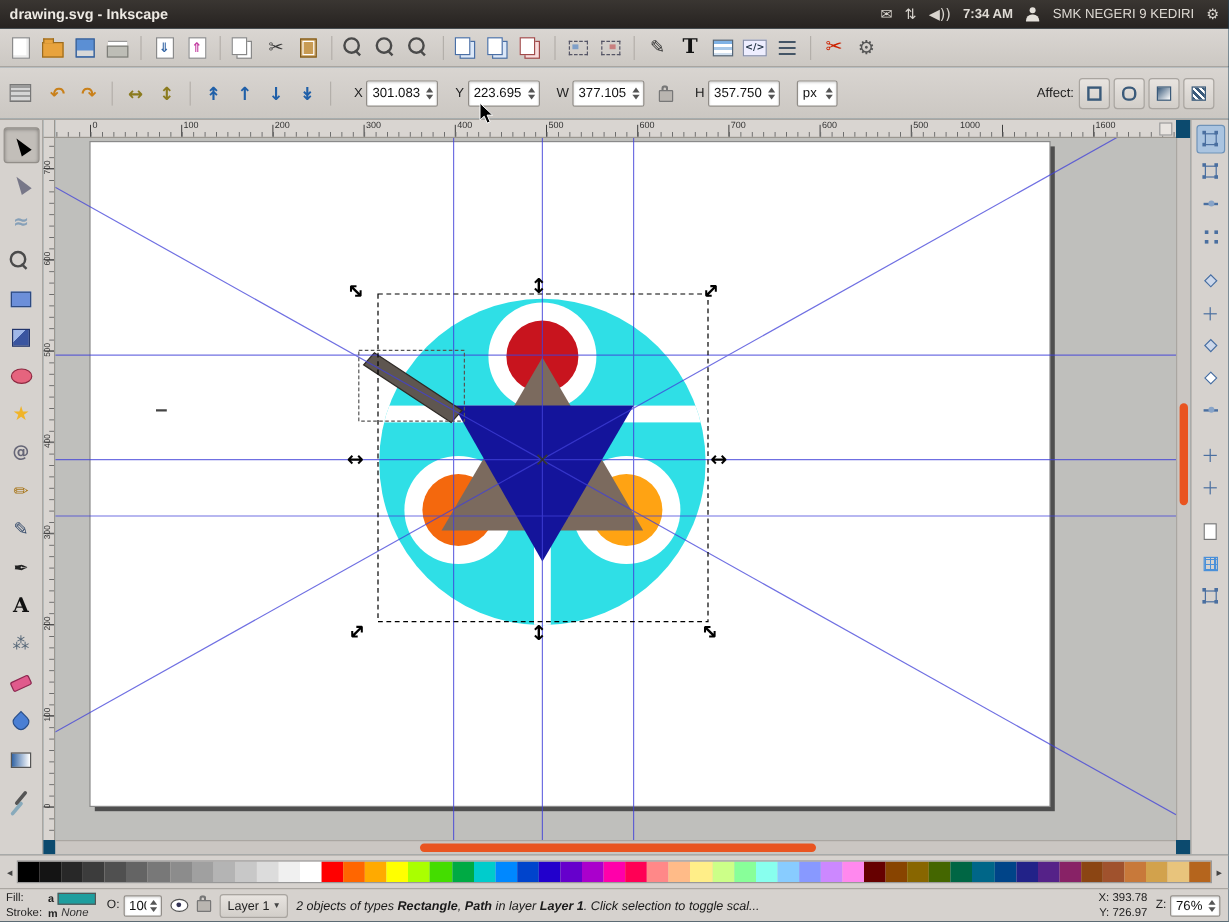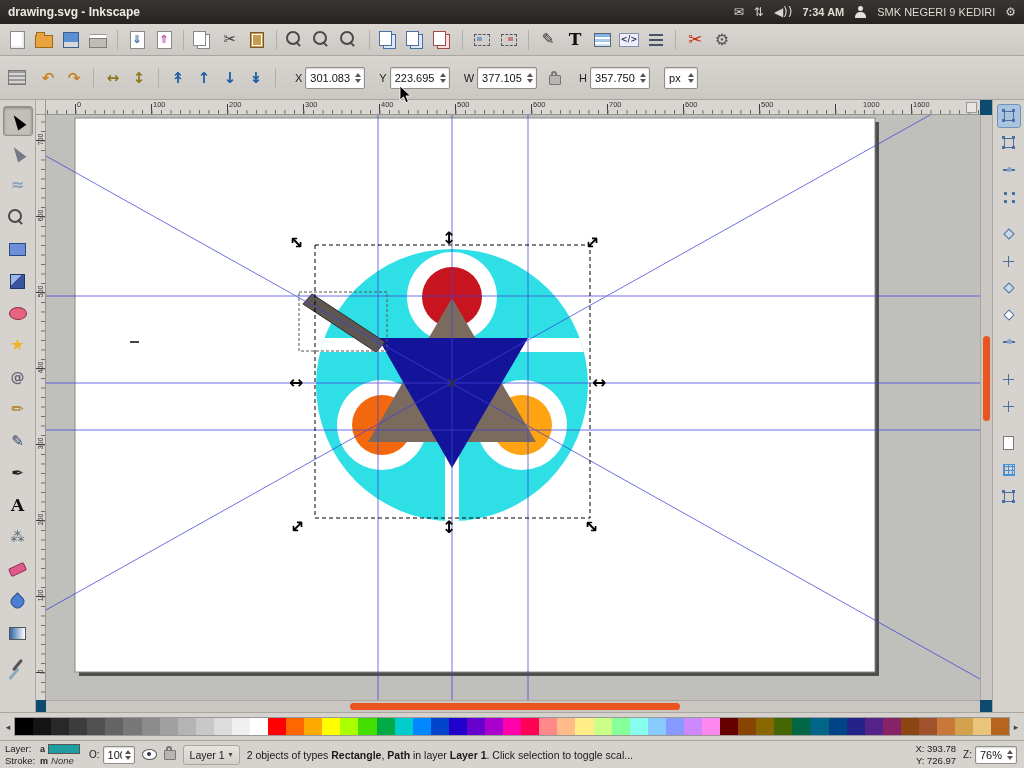--- a/index.html
+++ b/index.html
@@ -149,21 +149,21 @@
   .fill-swatch{width:30px;height:8px;background:var(--fill_swatch);border:1px solid #555;display:inline-block;}
   .stroke-none{color:#333;}
   .o-fld{margin-left:2px;}
   .o-spin{height:16px;}
   .o-spin .val{min-width:14px;max-width:14px;}
   .eye{width:13px;height:9px;border:1px solid #555;border-radius:50%;background:#fff;position:relative;display:inline-block;}
   .eye::after{content:"";position:absolute;left:4px;top:2px;width:4px;height:4px;border-radius:50%;background:#335;}
   .lock2{margin:0;}
   .layer-dd{display:flex;align-items:center;gap:4px;background:linear-gradient(#e8e4e0,#d2cec9);border:1px solid #a9a5a0;border-radius:3px;height:18px;padding:0 6px;font-size:10.5px;}
   .ddarrow{font-size:8px;color:#444;}
-  .msg{flex:1;overflow:hidden;white-space:nowrap;font-size:10.5px;color:#1a1a1a;}
+  .msg{flex:1;overflow:hidden;white-space:nowrap;font-size:10.5px;color:#1a1a1a;font-style:italic;}
   .coords{display:flex;flex-direction:column;align-items:flex-end;font-size:9.5px;line-height:1.25;color:#222;}
   .z-fld{margin-left:0;margin-right:2px;}
   .z-spin{height:16px;}
   .z-spin .val{min-width:24px;max-width:26px;}
   
   #cursor{position:absolute;left:399px;top:86px;z-index:99;pointer-events:none;}
 </style>
 </head>
 <body>
 
@@ -307,35 +307,52 @@
         <span class="val">357.750</span>
         <span class="updn"></span>
       </span>
     </span>
     <span class="fld">
       <span class="spin unit">
         <span class="val">px</span>
         <span class="updn"></span>
       </span>
     </span>
+    <span id="affect">
+      <label>Affect:</label>
+      <span id="affectbtns">
+          <span class="abtn">
+            <span class="aico a1"></span>
+          </span>
+          <span class="abtn">
+            <span class="aico a2"></span>
+          </span>
+          <span class="abtn">
+            <span class="aico a3"></span>
+          </span>
+          <span class="abtn">
+            <span class="aico a4"></span>
+          </span>
+        </span>
+    </span>
   </div>
 
   <div class="ruler-corner"></div>
   <div id="ruler-h">
       <span class="hr-num" style="left: 31px;">0</span>
       <span class="hr-num" style="left: 107px;">100</span>
       <span class="hr-num" style="left: 183px;">200</span>
       <span class="hr-num" style="left: 259px;">300</span>
       <span class="hr-num" style="left: 335px;">400</span>
       <span class="hr-num" style="left: 411px;">500</span>
       <span class="hr-num" style="left: 487px;">600</span>
       <span class="hr-num" style="left: 563px;">700</span>
       <span class="hr-num" style="left: 639px;">600</span>
       <span class="hr-num" style="left: 715px;">500</span>
-      <span class="hr-num" style="left: 817px;">1000</span>
+      <span class="hr-num" style="left: 754px;">1000</span>
       <span class="hr-num" style="left: 867px;">1600</span>
     </div>
   <div id="ruler-v">
       <span class="vr-num" style="top: 21px;">700</span>
       <span class="vr-num" style="top: 97px;">600</span>
       <span class="vr-num" style="top: 173px;">500</span>
       <span class="vr-num" style="top: 249px;">400</span>
       <span class="vr-num" style="top: 325px;">300</span>
       <span class="vr-num" style="top: 401px;">200</span>
       <span class="vr-num" style="top: 477px;">100</span>
@@ -562,21 +579,21 @@
         <span class="swatch" style="background: rgb(210, 162, 76);"></span>
         <span class="swatch" style="background: rgb(232, 196, 124);"></span>
         <span class="swatch" style="background: rgb(181, 101, 29);"></span>
       </div>
     <span class="pal-arrow">▸</span>
   </div>
 
   <div id="statusbar">
     <div class="fs-block">
       <div class="fs-row">
-        <span class="fs-lab">Layer:</span>
+        <span class="fs-lab">Fill:</span>
         <b class="fs-flag">a</b>
         <span class="fill-swatch"></span>
       </div>
       <div class="fs-row">
         <span class="fs-lab">Stroke:</span>
         <b class="fs-flag">m</b>
         <i class="stroke-none">None</i>
       </div>
     </div>
     <span class="fld o-fld">

